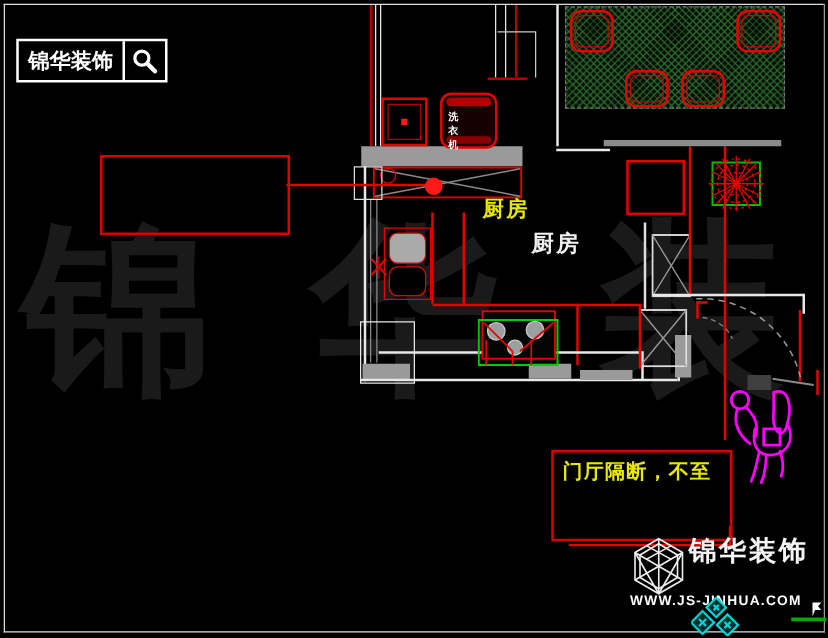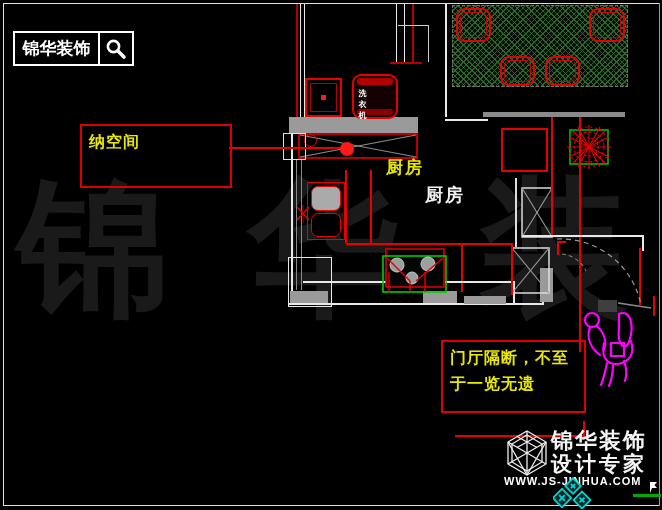--- a/index.html
+++ b/index.html
@@ -58,28 +58,26 @@
     <div class="brand">锦华装饰</div>
     <div class="mag">
       <svg width="22" height="22" viewBox="0 0 22 22">
         <circle cx="8.5" cy="8.5" r="5.6" fill="none" stroke="#fff" stroke-width="2.6"></circle>
         <line x1="13" y1="13" x2="19" y2="19" stroke="#fff" stroke-width="3.6" stroke-linecap="round"></line>
       </svg>
     </div>
   </div>
 
   <div class="note" style="left:80px;top:124px;width:134px;height:54px;">
-    <div>纳空间</div>
   </div>
   <div class="line plan" style="left:229px;top:147px;width:113px;height:2px;background:#e60000;z-index:3;"></div>
   <div class="line plan" style="left:340px;top:142px;width:14px;height:14px;border-radius:50%;background:#ff1a1a;z-index:3;"></div>
 
-  <div class="note" style="left:441px;top:340px;width:127px;height:63px;">
+  <div class="note" style="left:441px;top:360px;width:127px;height:63px;">
     <div>门厅隔断，不至</div>
-    <div>于一览无遗</div>
   </div>
   <div class="line plan" style="left:579px;top:117px;width:2px;height:235px;background:#e60000;"></div>
   <div class="line plan" style="left:583px;top:421px;width:2px;height:15px;background:#e60000;"></div>
   <div class="line plan" style="left:455px;top:435px;width:130px;height:2px;background:#e60000;"></div>
 
   <div class="line plan" style="left:296px;top:4px;width:2px;height:113px;background:#b30000;"></div>
   <div class="line plan" style="left:300px;top:4px;width:1px;height:113px;background:#e8e8e8;"></div>
   <div class="line plan" style="left:304px;top:4px;width:1px;height:113px;background:#e8e8e8;"></div>
   <div class="line plan" style="left:396px;top:4px;width:1px;height:58px;background:#e8e8e8;"></div>
   <div class="line plan" style="left:404px;top:4px;width:1px;height:58px;background:#e8e8e8;"></div>
@@ -232,21 +230,20 @@
   <svg class="abs" style="left:505px;top:429px;z-index:4;" width="44" height="48">
     <g fill="none" stroke="#eee" stroke-width="1.3">
       <path d="M22 2 L41 13 V35 L22 46 L3 35 V13 Z"></path>
       <path d="M22 6 L37 15 V33 L22 42 L7 33 V15 Z"></path>
       <path d="M22 2 V24 M3 13 L22 24 M41 13 L22 24 M22 24 V46"></path>
       <path d="M3 13 L22 46 M22 24 L3 35 M41 13 L22 46 M22 24 L41 35"></path>
       <path d="M12 7.5 L32 18.5 M32 7.5 L12 18.5"></path>
     </g>
   </svg>
   <div class="footer-brand1">锦华装饰</div>
-  <div class="footer-brand2">设计专家</div>
   <div class="footer-site">WWW.JS-JINHUA.COM</div>
   <svg class="abs" style="left:553px;top:477px;z-index:4;" width="44" height="32">
     <g fill="#042a2a" stroke="#00d5d5" stroke-width="1.8">
       <g transform="translate(20,9) rotate(45)">
           <rect x="-5.5" y="-5.5" width="11" height="11"></rect>
           <line x1="-3" y1="0" x2="3" y2="0"></line>
           <line x1="0" y1="-3" x2="0" y2="3"></line>
         </g>
       <g transform="translate(9,21) rotate(45)">
           <rect x="-6.5" y="-6.5" width="13" height="13"></rect>

